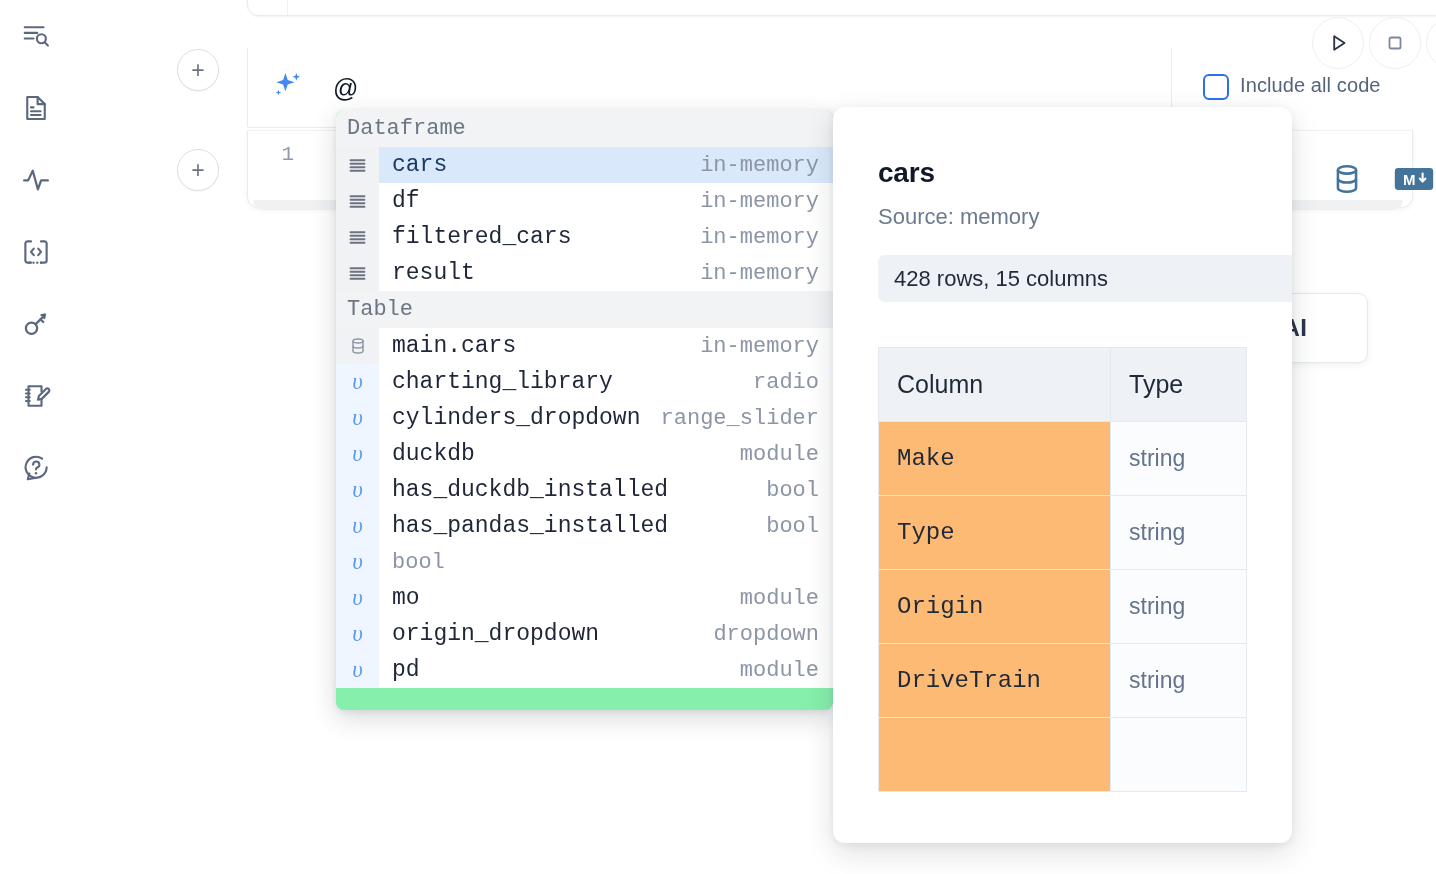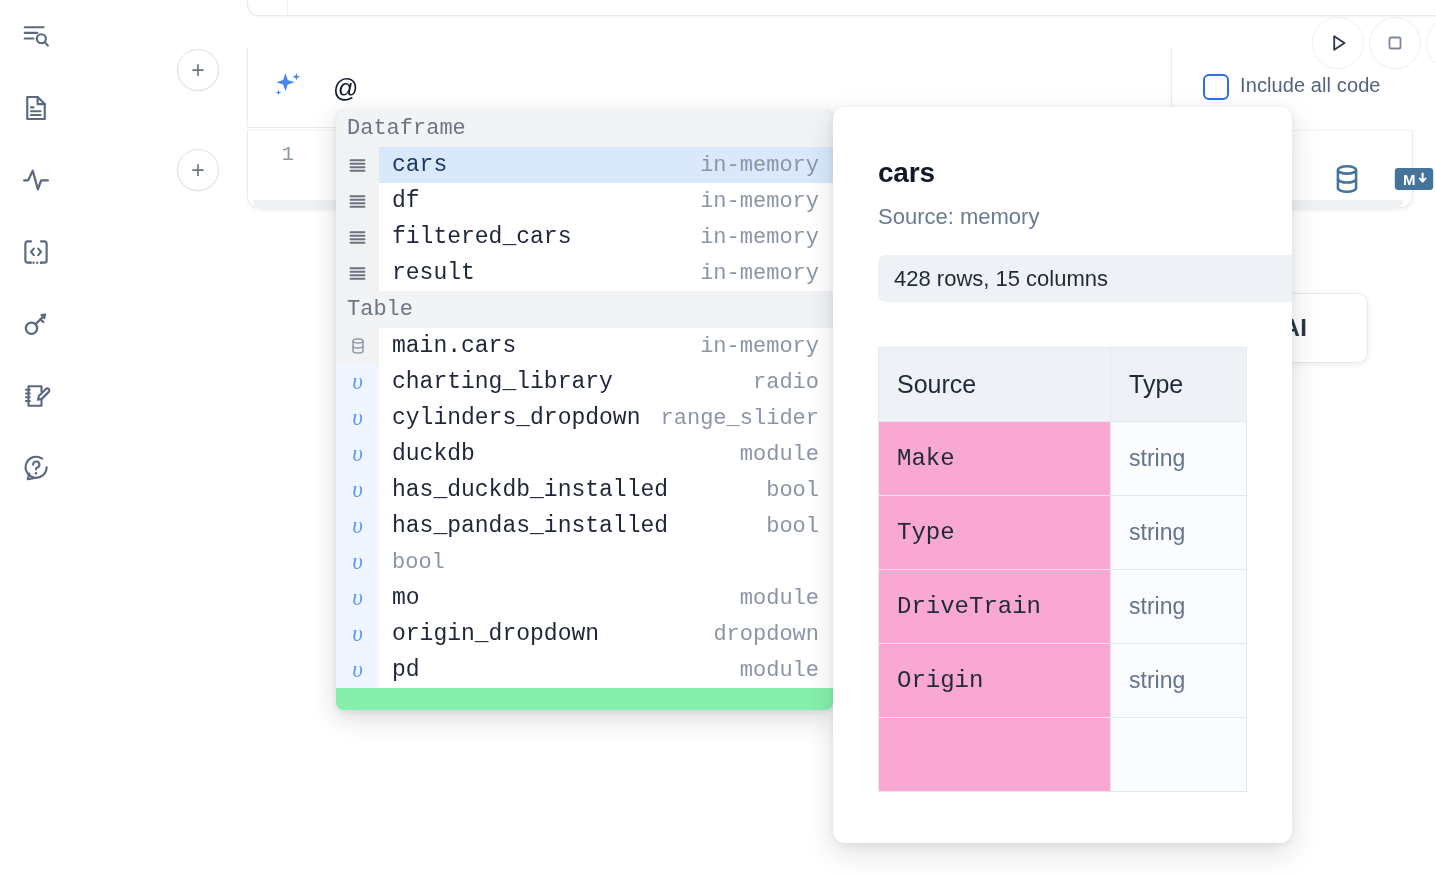--- a/index.html
+++ b/index.html
@@ -171,21 +171,21 @@
     border-collapse: collapse; table-layout: fixed;
   }
   .pv-table th, .pv-table td {
     border: 1px solid #e4e9ef; height: 74px; text-align: left;
     padding-left: 18px; vertical-align: middle;
   }
   .pv-table th {
     background: #eef2f7; font-weight: 400; font-size: 25px; color: #1f2937;
   }
   .pv-table td.c-col {
-    background: #f9a8d4; font-family: "Liberation Mono", monospace;
+    background: #fdba74; font-family: "Liberation Mono", monospace;
     font-size: 24px; color: #1f2937;
   }
   .pv-table td.c-type {
     background: #fbfcfd; font-size: 23px; color: #65748c;
   }
   .pv-table col.col1 { width: 232px; }
   .pv-table col.col2 { width: 136px; }
 </style>
 </head>
 <body>
@@ -459,39 +459,39 @@
     <div class="pv-title">cars</div>
     <div class="pv-source">Source: memory</div>
     <div class="pv-stats">428 rows, 15 columns</div>
     <table class="pv-table">
       <colgroup>
           <col class="col1">
           <col class="col2">
         </colgroup>
       <thead>
         <tr>
-          <th>Source</th>
+          <th>Column</th>
           <th>Type</th>
         </tr>
       </thead>
       <tbody id="pv-body">
           <tr>
             <td class="c-col">Make</td>
             <td class="c-type">string</td>
           </tr>
           <tr>
             <td class="c-col">Type</td>
             <td class="c-type">string</td>
           </tr>
           <tr>
-            <td class="c-col">DriveTrain</td>
+            <td class="c-col">Origin</td>
             <td class="c-type">string</td>
           </tr>
           <tr>
-            <td class="c-col">Origin</td>
+            <td class="c-col">DriveTrain</td>
             <td class="c-type">string</td>
           </tr>
           <tr>
             <td class="c-col"></td>
             <td class="c-type"></td>
           </tr>
         </tbody>
     </table>
 
   </div>

